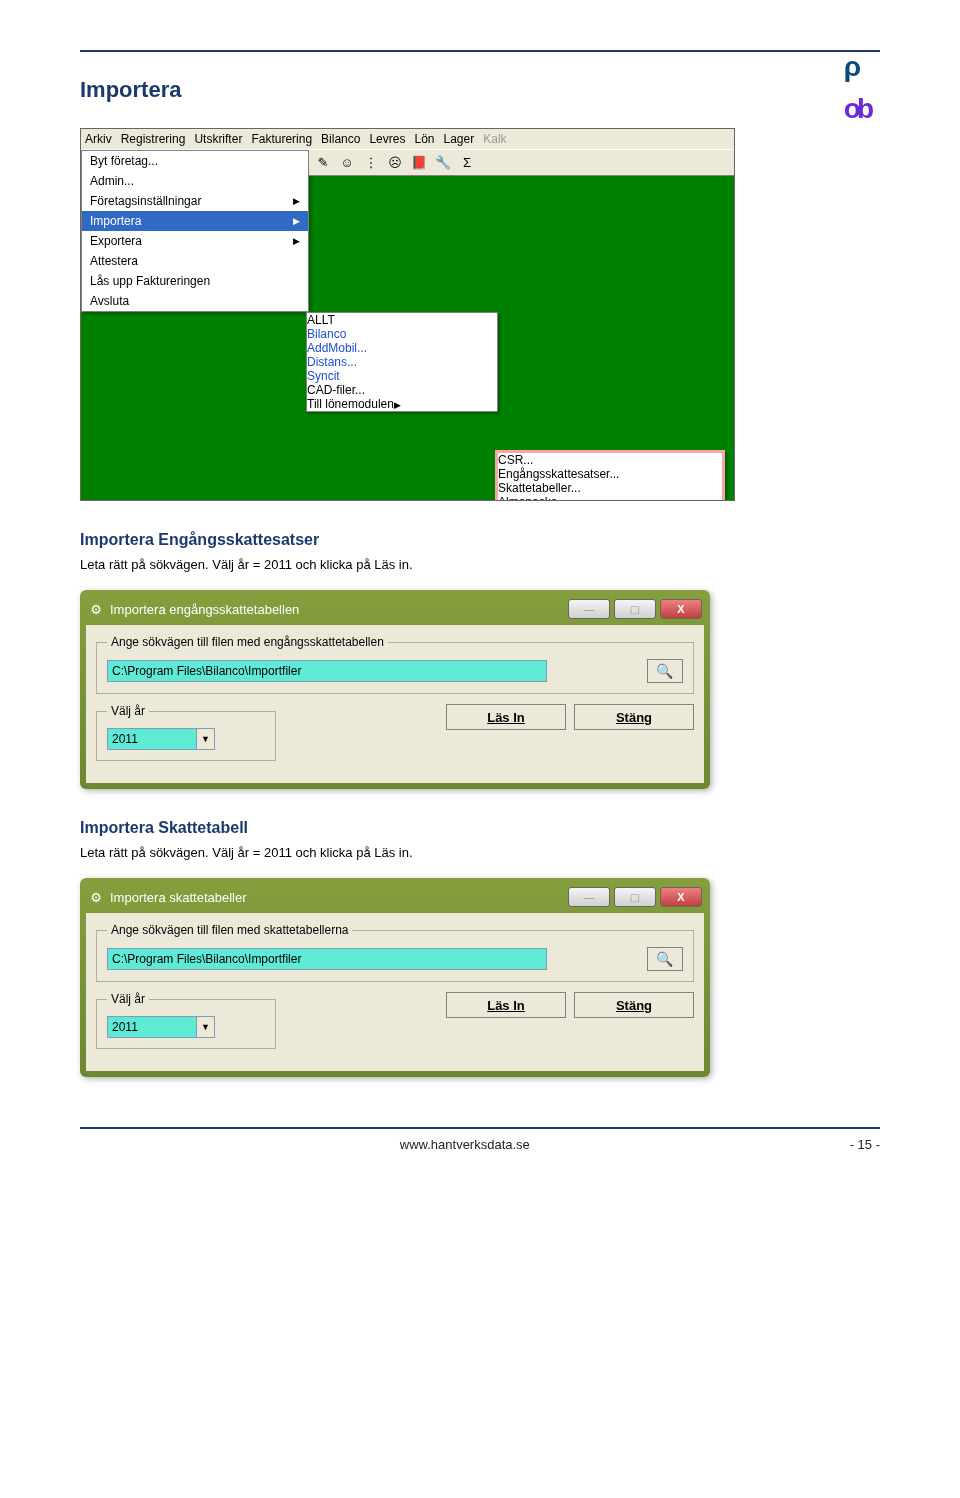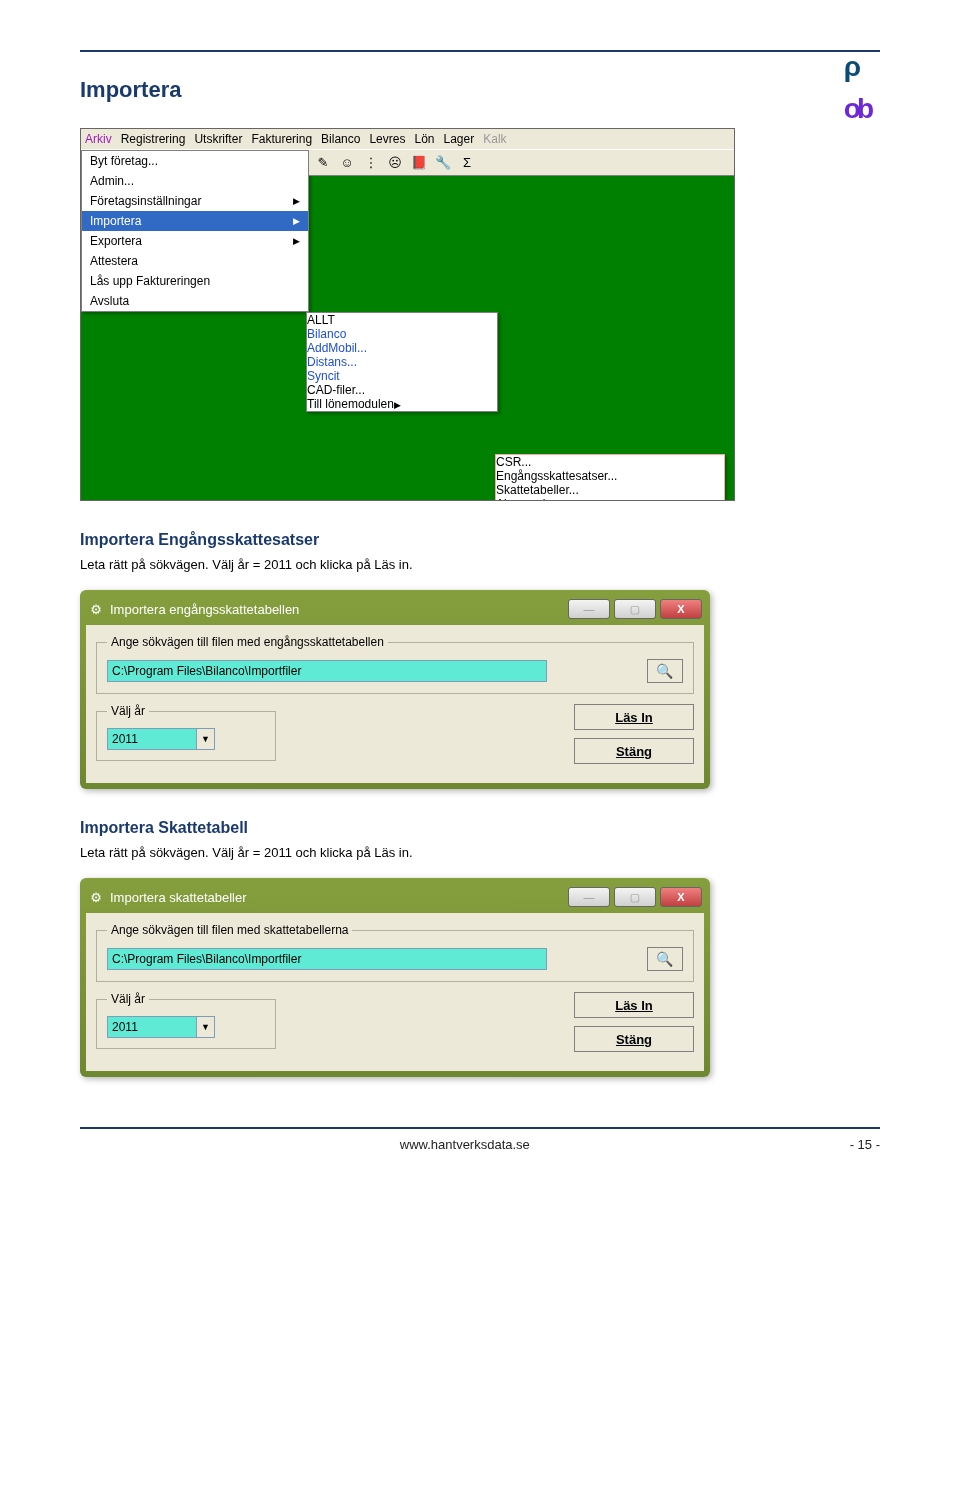--- a/index.html
+++ b/index.html
@@ -56,21 +56,21 @@
     margin-bottom: 20px;
   }
   .menubar {
     background: #ece9d8;
     display: flex;
     padding: 3px 4px;
     font-size: 12px;
     gap: 9px;
     border-bottom: 1px solid #fff;
   }
-  .menubar span.active { color: #a21caf; }
+  .menubar span.active { color: #000000; }
   .menubar span.dim { color: #999; }
   .toolbar-row {
     display: flex;
   }
   .file-menu {
     background: #fff;
     border: 1px solid #808080;
     width: 228px;
     font-size: 12px;
     box-shadow: 2px 2px 3px rgba(0,0,0,0.3);
@@ -106,21 +106,21 @@
     background: #fff;
     border: 1px solid #808080;
     width: 192px;
     font-size: 12px;
     margin-left: -3px;
     box-shadow: 2px 2px 3px rgba(0,0,0,0.3);
   }
   .sub1 .mi.dim { color: #1d4ed8; }
   .sub2 {
     background: #fff;
-    border: 1px solid #fca5a5;
+    border: 3px solid #fca5a5;
     width: 230px;
     font-size: 12px;
     margin-left: -3px;
     box-shadow: 2px 2px 3px rgba(0,0,0,0.3);
     align-self: flex-end;
     position: relative;
     top: 100px;
   }
   .menu-row {
     display: flex;
@@ -216,21 +216,21 @@
     align-items: center; justify-content: center;
     font-size: 9px;
   }
   .bottomrow {
     display: flex;
     justify-content: space-between;
     align-items: flex-start;
   }
   .btncol {
     display: flex;
-    flex-direction: column;
+    flex-direction: row;
     gap: 8px;
     align-items: flex-end;
   }
   button.winbutton {
     font-family: inherit;
     font-size: 13px;
     font-weight: bold;
     text-decoration: underline;
     width: 120px;
     height: 26px;

